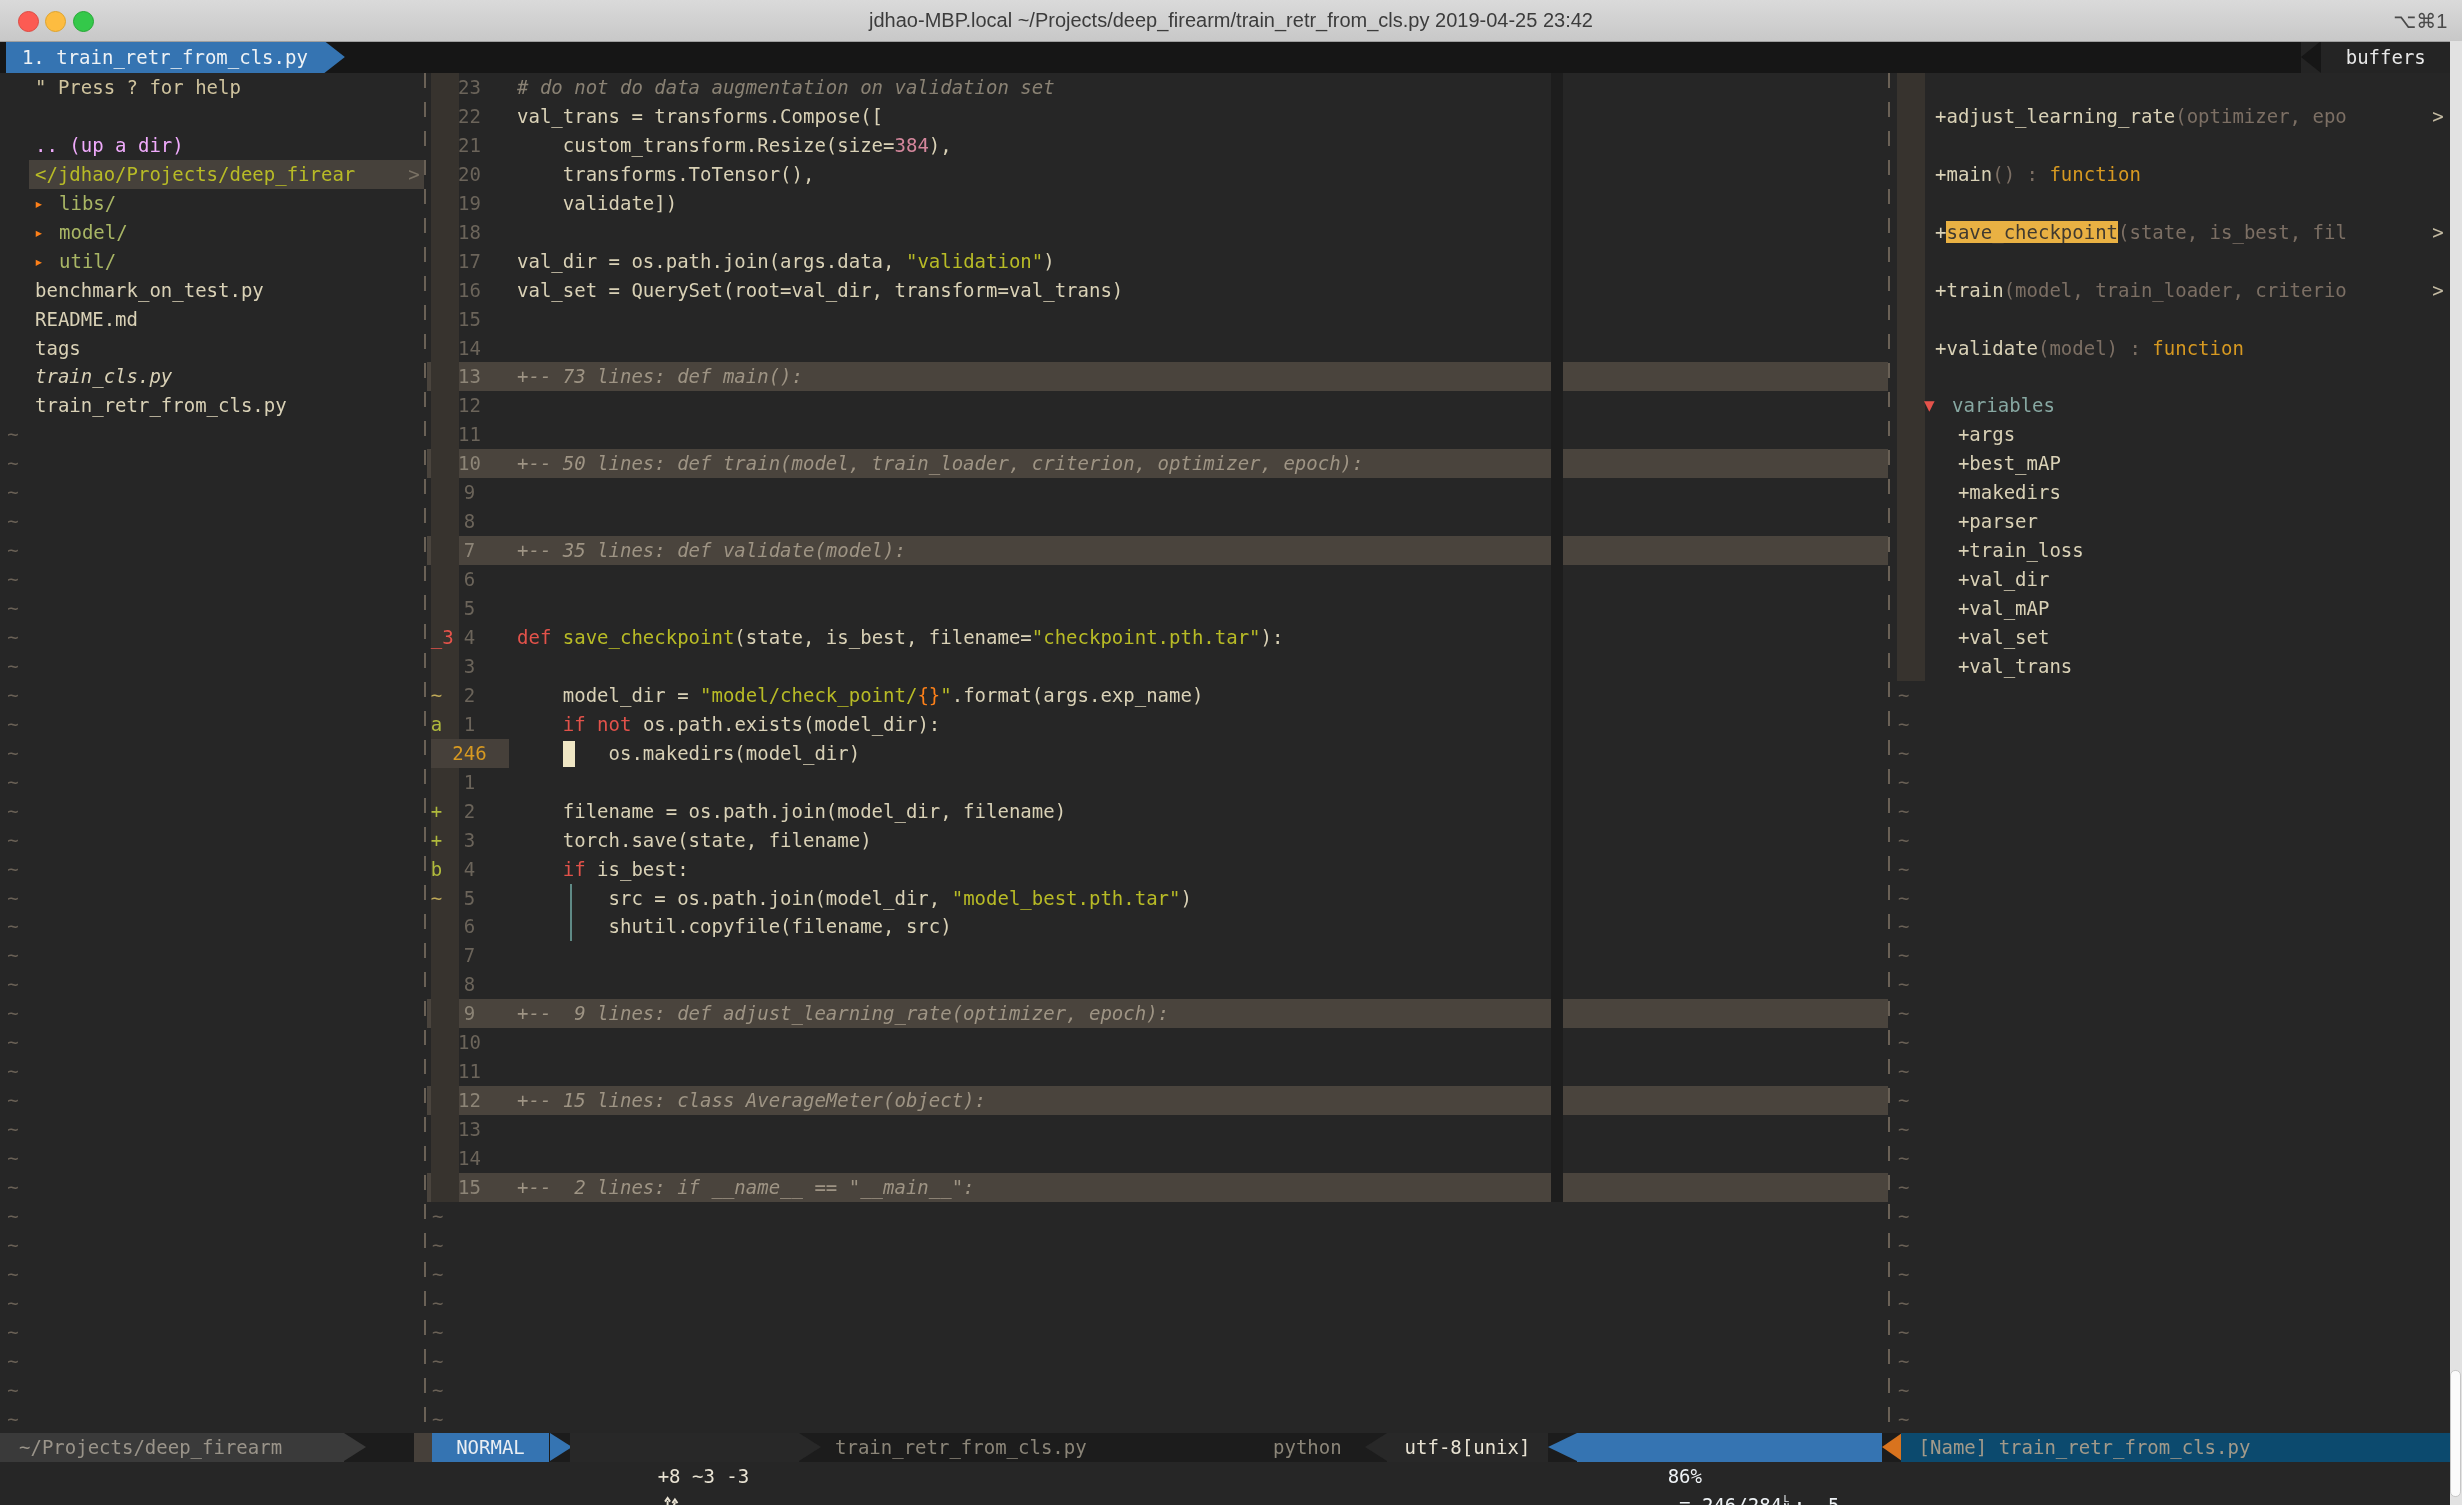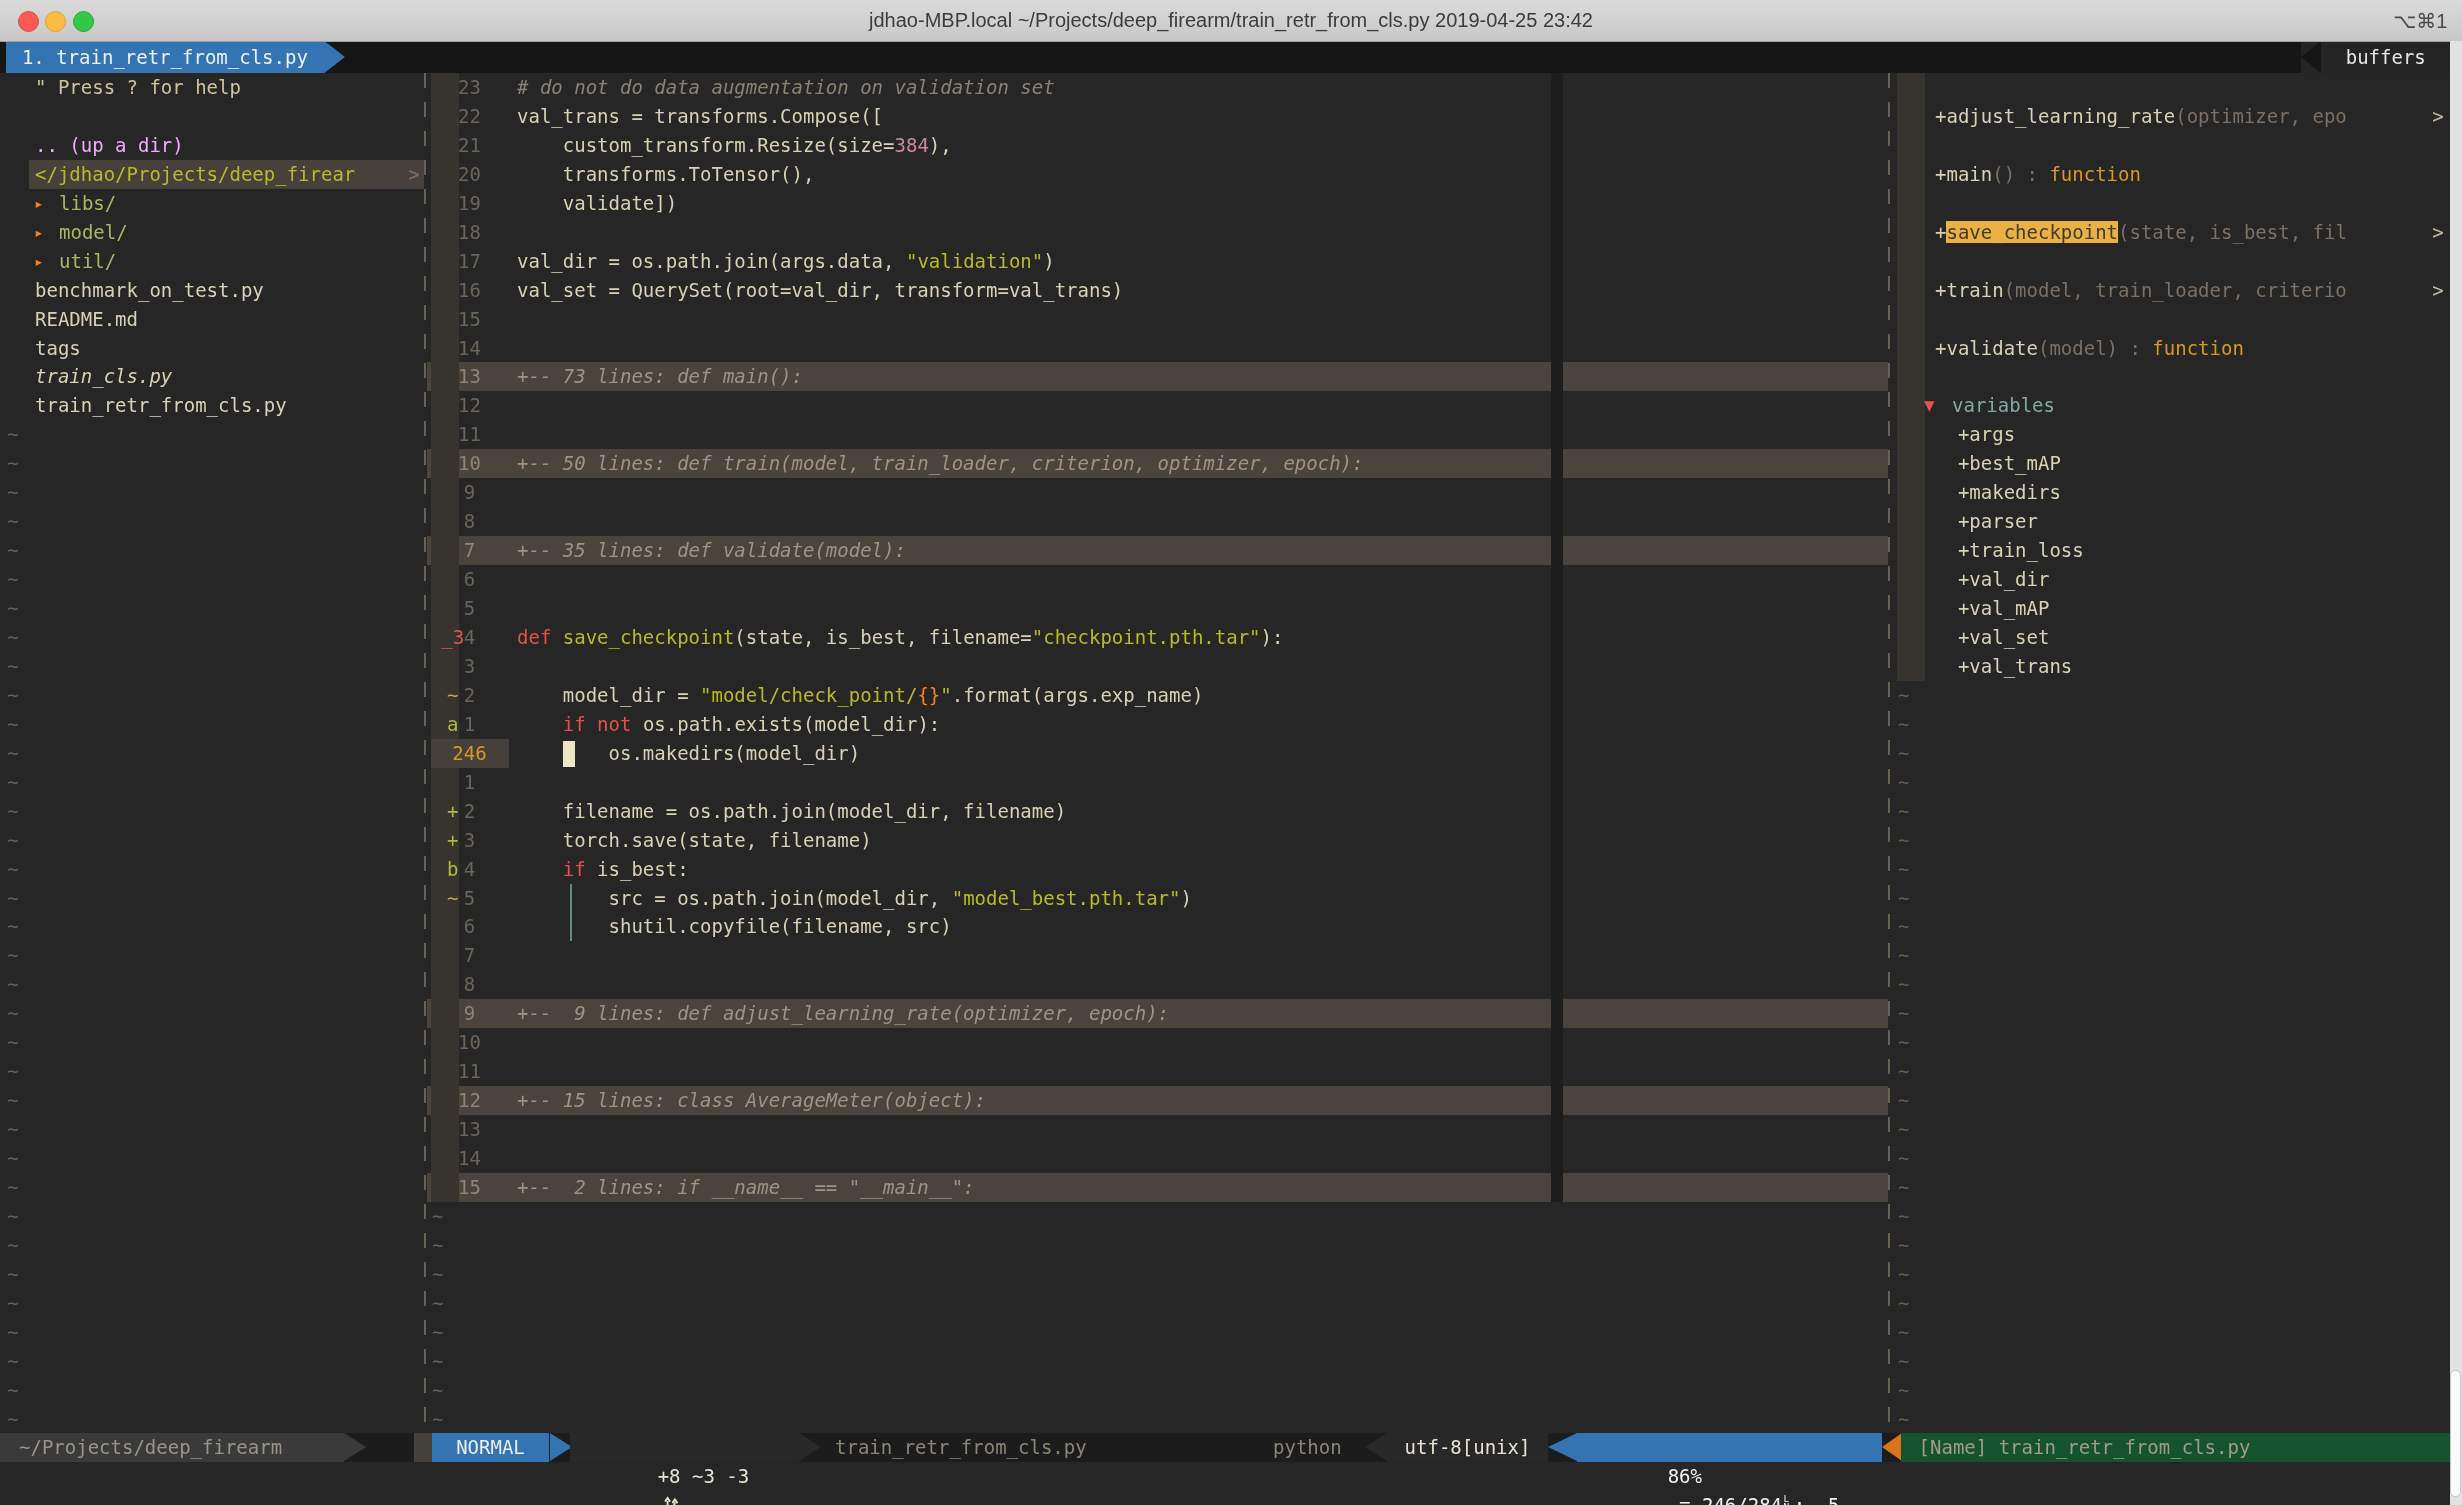--- a/index.html
+++ b/index.html
@@ -30,21 +30,21 @@
   #editor{left:427px;width:1461px;background:var(--bg);}
   #tagbar{left:1893px;width:555px;background:var(--bg);}
   .vsep{position:absolute;top:73px;height:1360px;width:2.2px;
     background:repeating-linear-gradient(to bottom,#6a6156 0,#6a6156 14.7px,transparent 14.7px,transparent 29px);}
   .row{position:absolute;left:0;width:100%;height:29px;line-height:29px;white-space:pre;}
   .tilde{color:#6a6156;}
   
   .signstrip{position:absolute;left:3.7px;top:0;width:28px;background:var(--signbg);z-index:1;}
   .colorcol{position:absolute;left:1124px;top:0;width:11.7px;background:#1d1d1d;z-index:4;}
   .num{position:absolute;left:22px;width:41px;text-align:center;color:var(--num);z-index:3;}
-  .sign{position:absolute;left:3.7px;width:44px;text-align:center;z-index:3;}
+  .sign{position:absolute;left:3.7px;width:44px;z-index:3;}
   .codetext{position:absolute;left:90px;z-index:3;}
   .row.fold{background:var(--fold);}
   .row.fold .codetext,.row.fold{color:var(--foldfg);font-style:italic;}
   .row.fold .num{color:#8d8577;font-style:normal;}
   .curnum-bg{position:absolute;left:3.7px;top:0;width:78px;height:29px;background:#46403a;z-index:2;}
   .cursor{position:absolute;top:1.5px;width:11.7px;height:26px;background:#efe6c4;z-index:5;}
   .guide{position:absolute;width:2.2px;top:0;height:29px;background:#5f8a86;z-index:3;}
   
   .t-txt{color:var(--fg);} .t-com{color:var(--comment);font-style:italic;}
   .t-kw{color:var(--red);} .t-fn{color:var(--green);} .t-str{color:var(--green);}
@@ -73,21 +73,21 @@
   .sl-cwd{left:0;width:344px;background:#3a3a3a;color:#9a948a;padding-left:19px;box-sizing:border-box;}
   .arrow-r{position:absolute;top:0;width:0;height:0;border-top:14.7px solid transparent;border-bottom:14.7px solid transparent;}
   .arrow-l{position:absolute;top:0;width:0;height:0;border-top:14.7px solid transparent;border-bottom:14.7px solid transparent;}
   .sl-block{left:414px;width:18.3px;background:#46403a;}
   .sl-mode{left:432px;width:117px;background:var(--blue);color:#e9eef3;text-align:center;}
   .sl-hunks{left:570px;width:229px;background:#282828;color:#e8e2d2;padding-left:19px;box-sizing:border-box;}
   .sl-file{left:835px;color:#8b8578;}
   .sl-ft{left:1273px;color:#8b8578;}
   .sl-enc{left:1387px;width:161px;background:#282828;color:#e8e2d2;text-align:center;}
   .sl-pos{left:1577px;width:305px;background:var(--blue);color:#eef2f5;padding-left:22px;box-sizing:border-box;}
-  .sl-name{left:1901px;width:550px;background:#14532d;color:#a29a8a;padding-left:17.6px;box-sizing:border-box;}
+  .sl-name{left:1901px;width:550px;background:#0c4a6e;color:#a29a8a;padding-left:17.6px;box-sizing:border-box;}
   .lnglyph{display:inline-block;vertical-align:middle;margin:0 4.4px 7.3px 1.5px;font-size:9.5px;line-height:8px;}
   .branch-svg,.bolt-svg{vertical-align:middle;margin:0 2.9px;}
   
   .cmdline{position:absolute;left:0;top:1463px;width:2462px;height:43px;background:#262626;}
   .sb-track{position:absolute;right:0;top:41px;width:11.7px;height:1464px;background:#e2e2e2;z-index:50;}
   .sb-thumb{position:absolute;right:1.5px;top:1370px;width:8.8px;height:125px;background:#fbfbfb;border:0.7px solid #c6c6c6;border-radius:5.1px;z-index:51;}
 </style>
 </head>
 <body>
 

